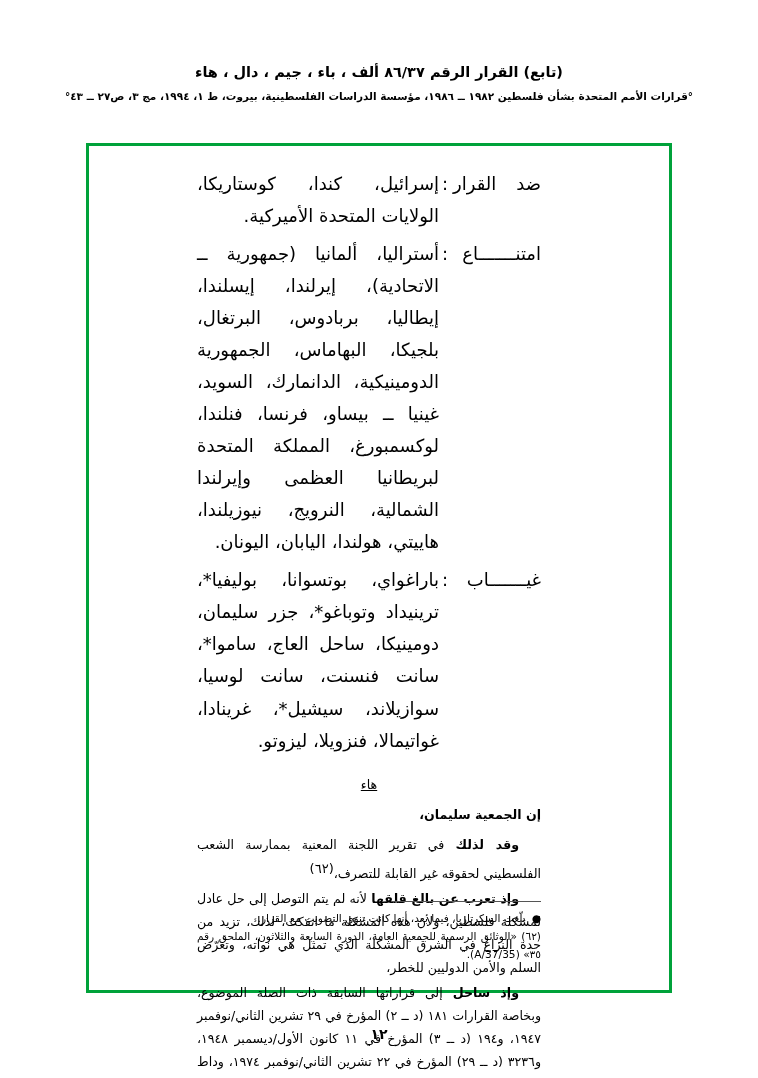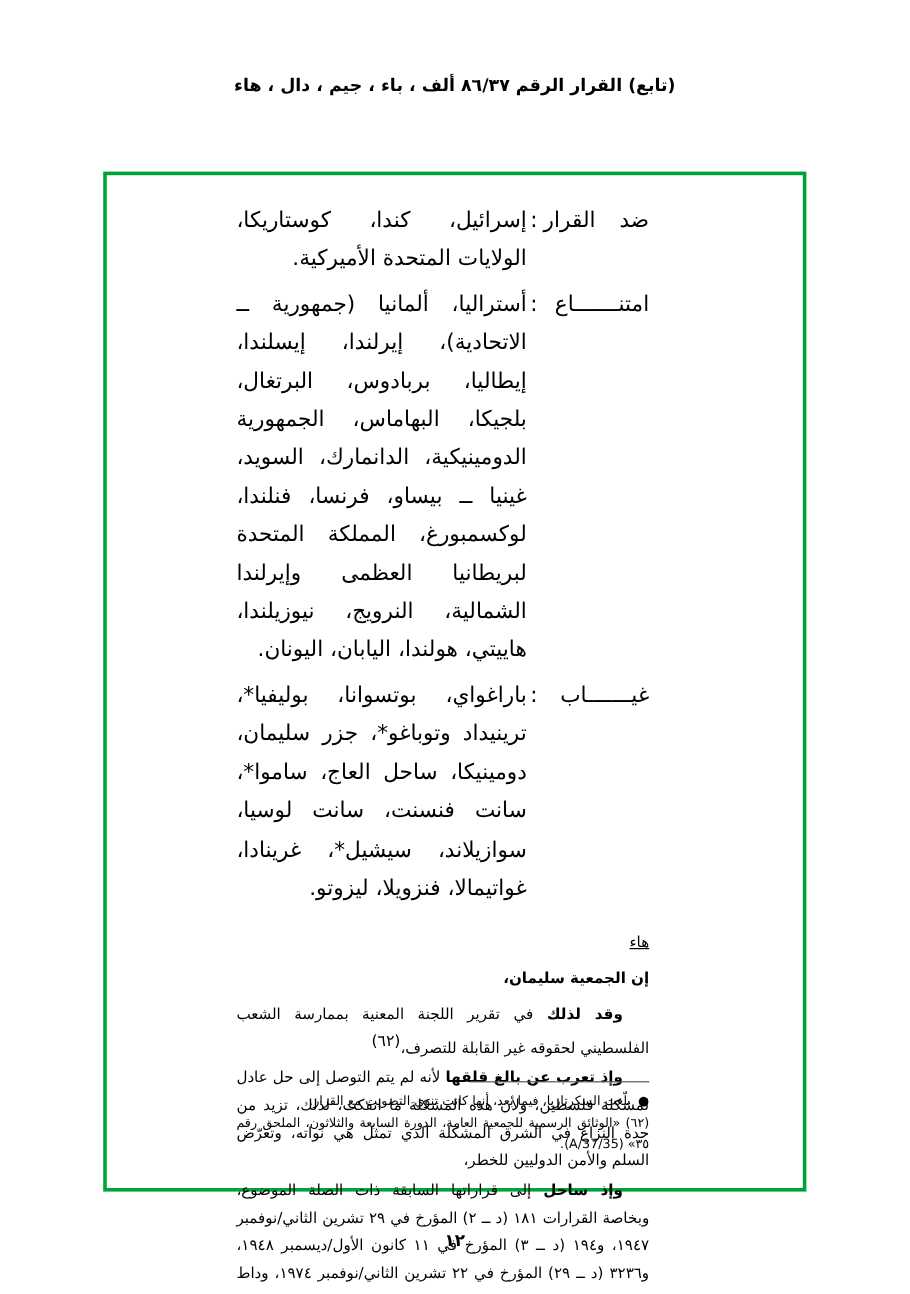--- a/index.html
+++ b/index.html
@@ -74,20 +74,21 @@
     padding-left: 2px !important;
   }
   .vote-colon {
     width: 12px;
     text-align: center;
   }
   .vote-body {
     text-align: justify;
   }
   .section-letter {
+    text-align: center;
     font-size: 12.6px;
     margin: 14px 0 12px 0;
     text-decoration: underline;
   }
   .para {
     font-size: 12.6px;
     line-height: 1.82;
     margin: 0 0 2px 0;
     text-align: justify;
     direction: rtl;
@@ -138,20 +139,21 @@
     font-weight: bold;
   }
 </style>
 </head>
 <body>
 
 <div class="page">
 
   <div class="header-block">
     <div class="doc-title">(تابع) القرار الرقم ٨٦/٣٧ ألف ، باء ، جيم ، دال ، هاء</div>
+    <div class="doc-subtitle">°قرارات الأمم المتحدة بشأن فلسطين ١٩٨٢ ــ ١٩٨٦، مؤسسة الدراسات الفلسطينية، بيروت، ط ١، ١٩٩٤، مج ٣، ص٢٧ ــ ٤٣°</div>
   </div>
 
   <div class="frame">
     <div class="frame-inner">
 
       <table class="vote-table">
         <tbody>
           <tr>
             <td class="vote-label">ضد القرار</td>
             <td class="vote-colon">:</td>

